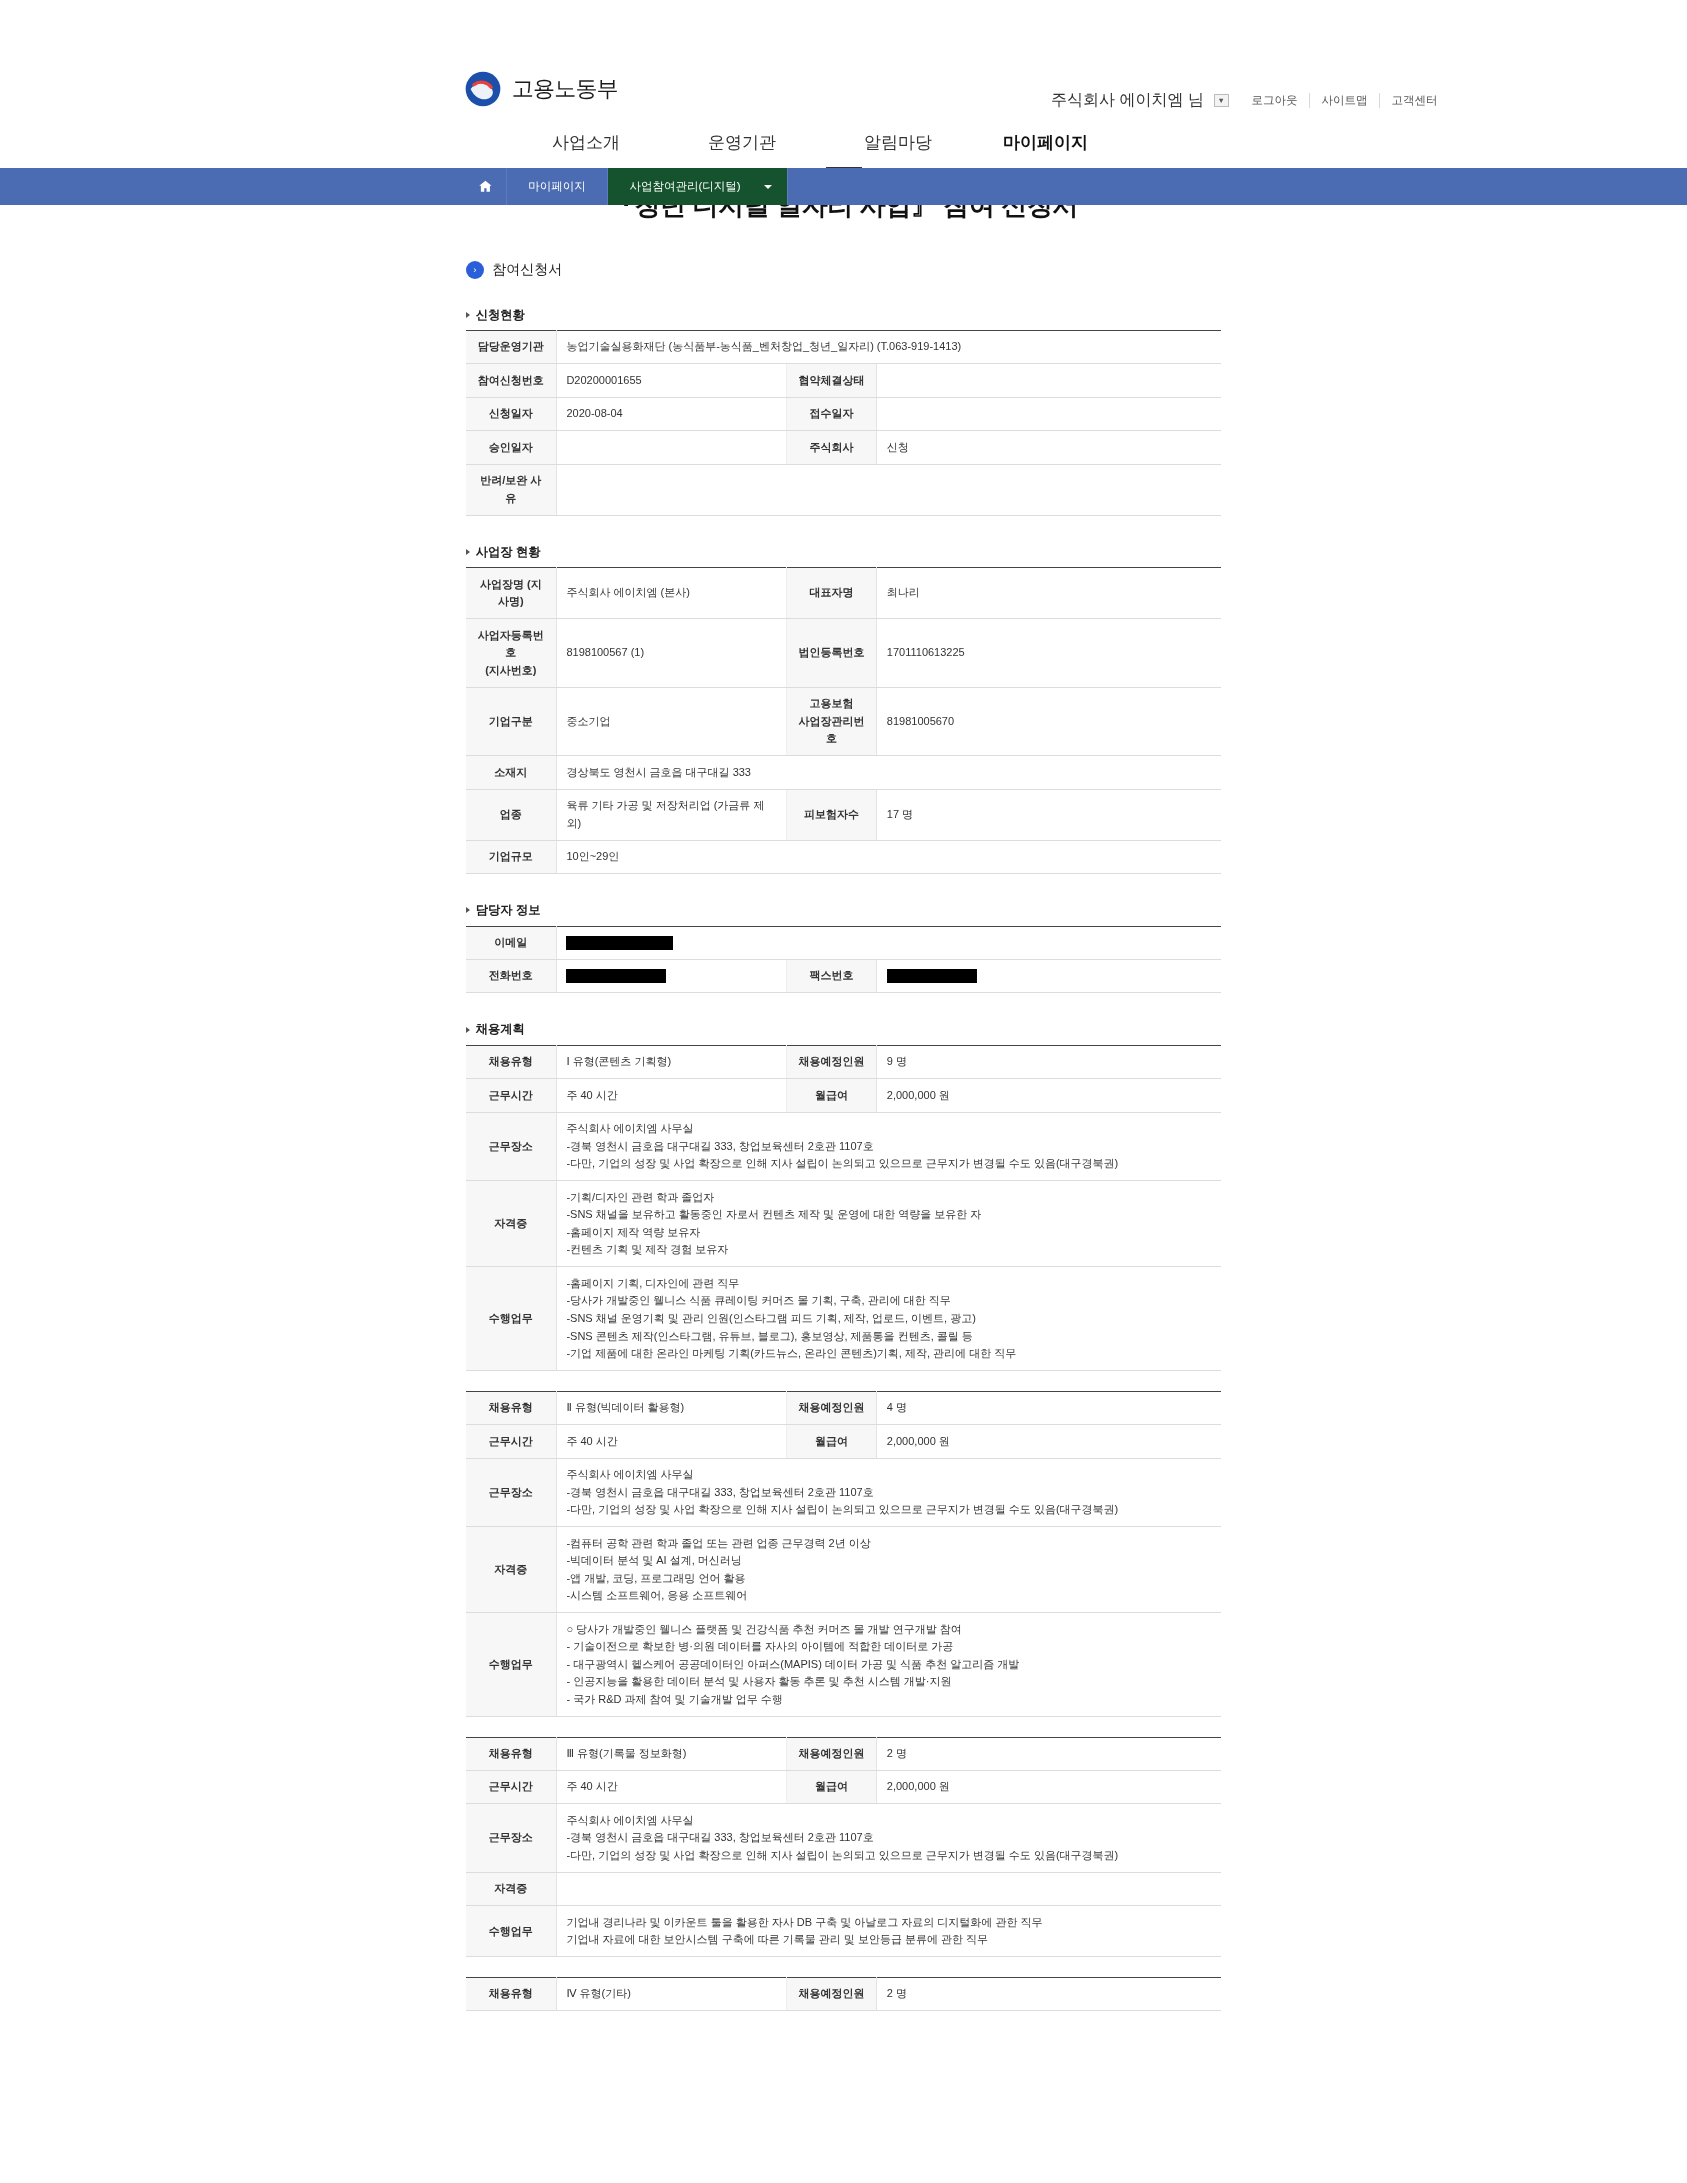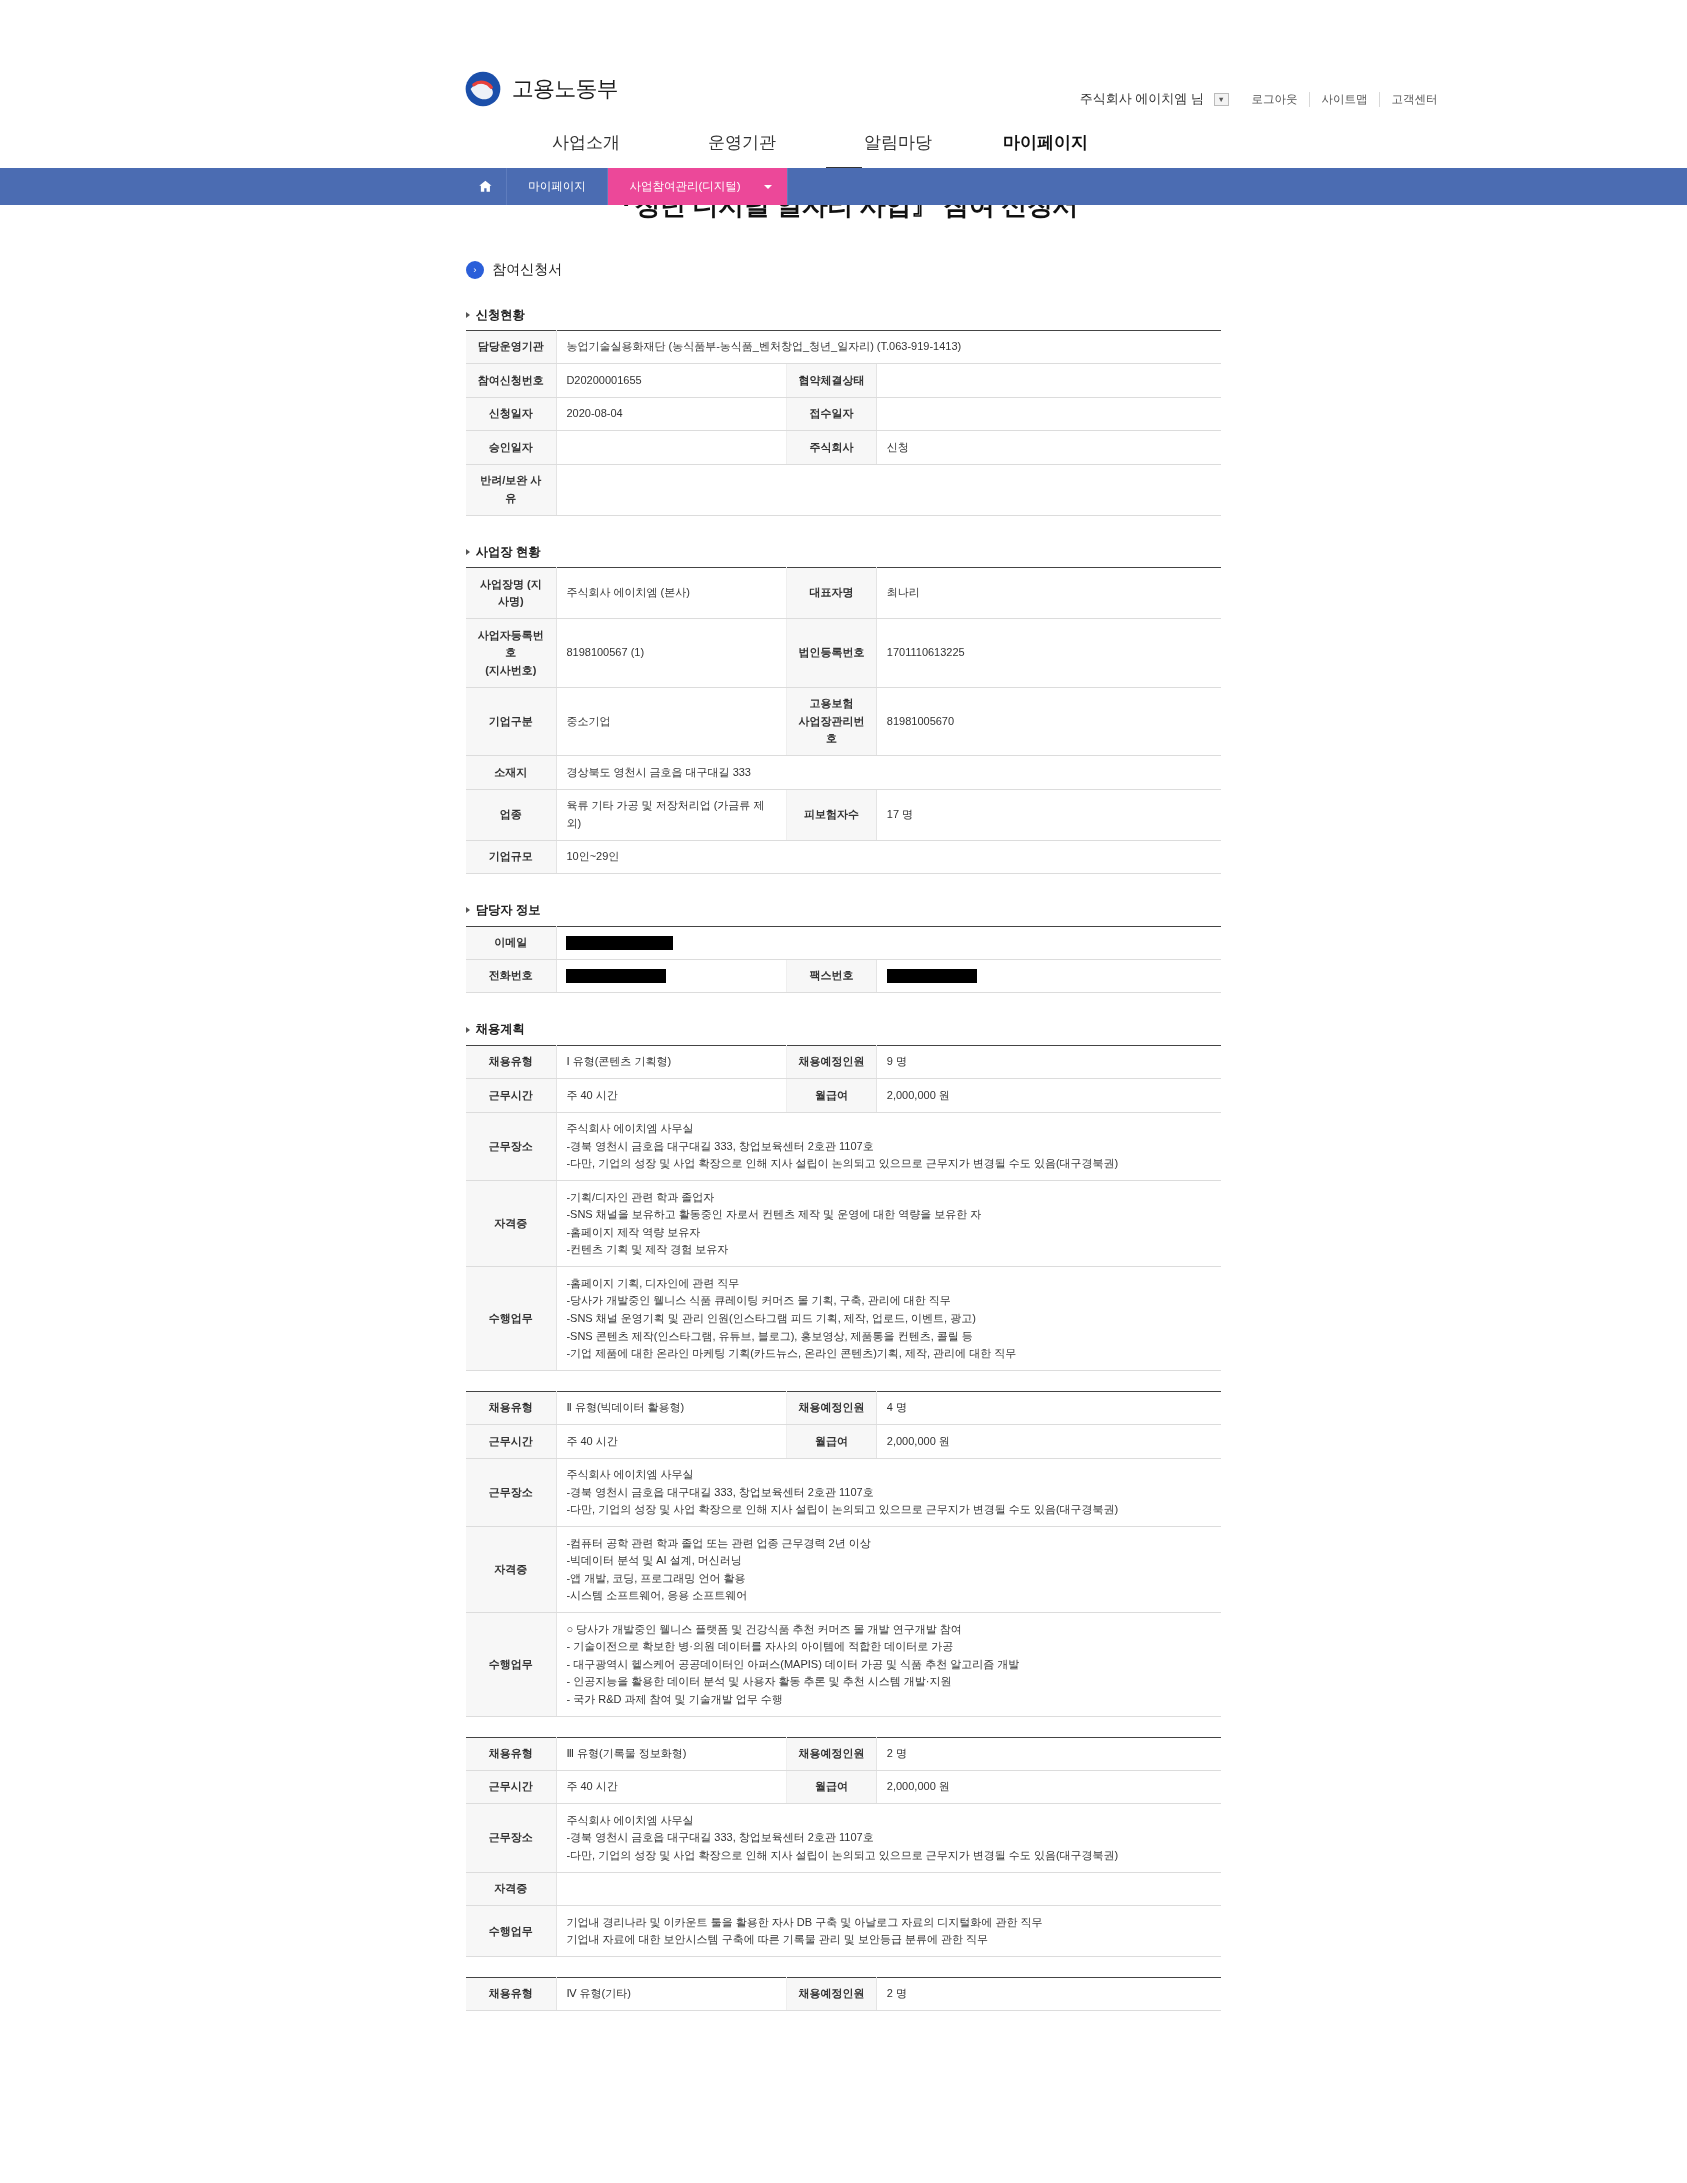--- a/index.html
+++ b/index.html
@@ -41,21 +41,21 @@
   .util-bar {
     position: absolute;
     right: 238px;
     top: 90px;
     display: flex;
     align-items: center;
     gap: 0px;
     font-size: 12.3px;
     color: #555;
   }
-  .util-welcome { margin-right: 9.8px; font-size: 13px; color: #333; }
+  .util-welcome { margin-right: 9.8px; font-size: 16px; color: #333; }
   .util-select {
     width: 14.8px; height: 13px;
     border: 0.8px solid #bbb;
     background: #f3f3f3;
     display: inline-flex;
     align-items: center;
     justify-content: center;
     font-size: 7.4px;
     color: #555;
     margin-right: 11.5px;
@@ -111,21 +111,21 @@
   }
   .sub-item {
     padding: 0 21.3px;
     display: flex; align-items: center;
     font-size: 11.5px;
     color: #ffffff;
     border-right: 0.8px solid #5e7cbd;
     white-space: nowrap;
   }
   .sub-item.current {
-    background: #ec4899;
+    background: #14532d;
     padding-right: 46px;
     position: relative;
   }
   .sub-item.current .caret {
     position: absolute;
     right: 14.8px;
     top: 50%;
     margin-top: -1.6px;
     width: 0; height: 0;
     border-left: 4.1px solid transparent;

